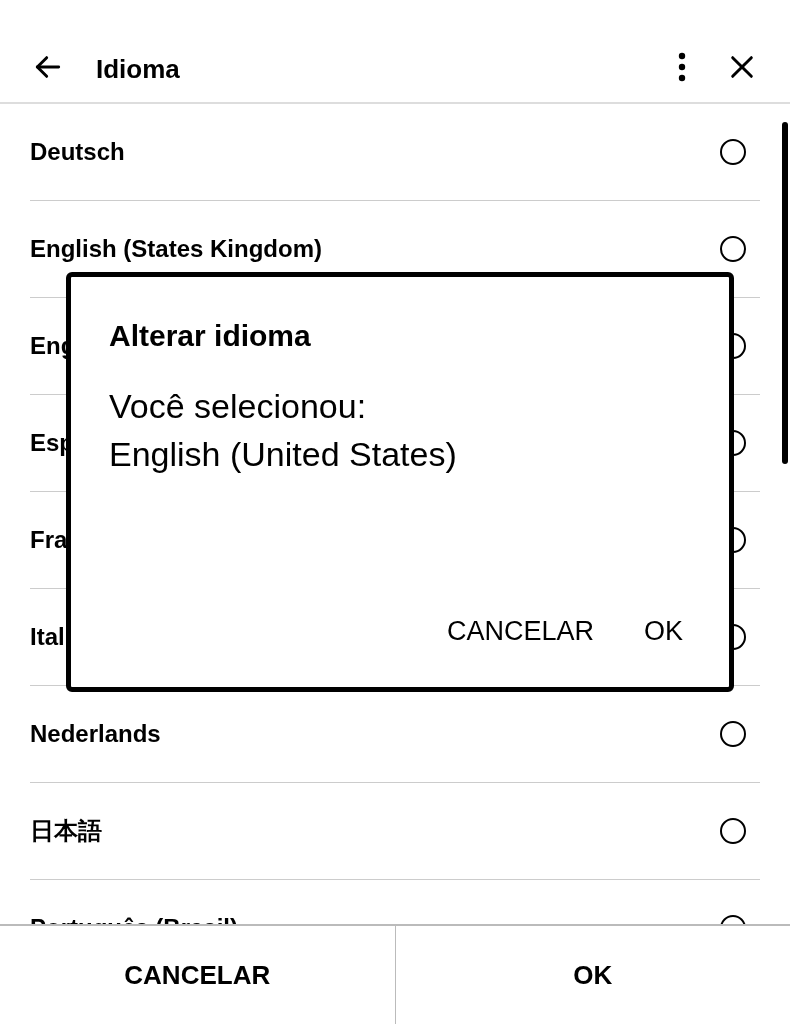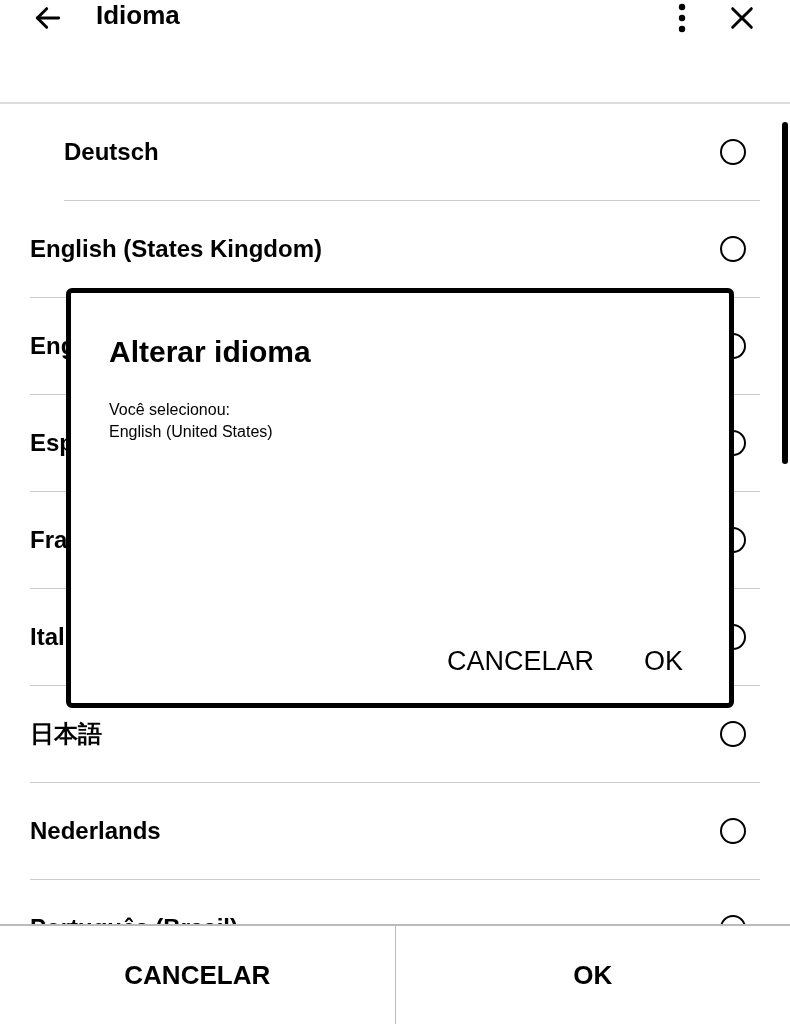--- a/index.html
+++ b/index.html
@@ -11,22 +11,22 @@
       width: 790px;
       height: 1024px;
       font-family: -apple-system, BlinkMacSystemFont, "Segoe UI", Arial, sans-serif;
       background: #fff;
       position: relative;
       overflow: hidden;
     }
     .header {
       height: 104px;
       display: flex;
-      align-items: flex-start;
-      padding: 0 30px;
+      align-items: flex-end;
+      padding: 17px 30px;
       border-bottom: 2px solid #ddd;
     }
     .back-icon {
       width: 36px;
       height: 36px;
       cursor: pointer;
       display: flex;
       align-items: center;
       justify-content: center;
     }
@@ -74,21 +74,20 @@
     .language-item {
       height: 97px;
       display: flex;
       align-items: center;
       justify-content: space-between;
       border-bottom: 1px solid #ccc;
       cursor: pointer;
     }
     .language-item:first-child {
       border-top: none;
-      margin-left: 34px;
     }
     .language-label {
       font-size: 24px;
       font-weight: 700;
     }
     .radio {
       width: 26px;
       height: 26px;
       border: 2.5px solid #000;
       border-radius: 50%;
@@ -112,38 +111,38 @@
       font-weight: 700;
       cursor: pointer;
       background: #fff;
       border: none;
     }
     .footer-btn:first-child {
       border-right: 1px solid #bbb;
     }
     .modal {
       position: absolute;
-      top: 288px;
+      top: 272px;
       left: 66px;
       width: 668px;
       height: 420px;
       background: #fff;
       border: 5px solid #000;
       border-radius: 6px;
-      padding: 42px 38px 16px 38px;
+      padding: 42px 38px 30px 38px;
       display: flex;
       flex-direction: column;
     }
     .modal-title {
       font-size: 30px;
       font-weight: 700;
       margin-bottom: 30px;
     }
     .modal-body {
-      font-size: 16px;
+      font-size: 34px;
       line-height: 1.4;
       flex: 1;
     }
     .modal-actions {
       display: flex;
       justify-content: flex-end;
       gap: 50px;
       padding-right: 8px;
       padding-bottom: 10px;
     }
@@ -203,25 +202,25 @@
     </li>
     <li class="language-item">
       <span class="language-label">Français</span>
       <span class="radio"></span>
     </li>
     <li class="language-item">
       <span class="language-label">Italiano</span>
       <span class="radio"></span>
     </li>
     <li class="language-item">
+      <span class="language-label">Nederlands</span>
+      <span class="radio"></span>
+    </li>
+    <li class="language-item">
       <span class="language-label">日本語</span>
-      <span class="radio"></span>
-    </li>
-    <li class="language-item">
-      <span class="language-label">Nederlands</span>
       <span class="radio"></span>
     </li>
     <li class="language-item">
       <span class="language-label">Português (Brasil)</span>
       <span class="radio"></span>
     </li>
   </ul>
 </div>
 
 <div class="footer">

